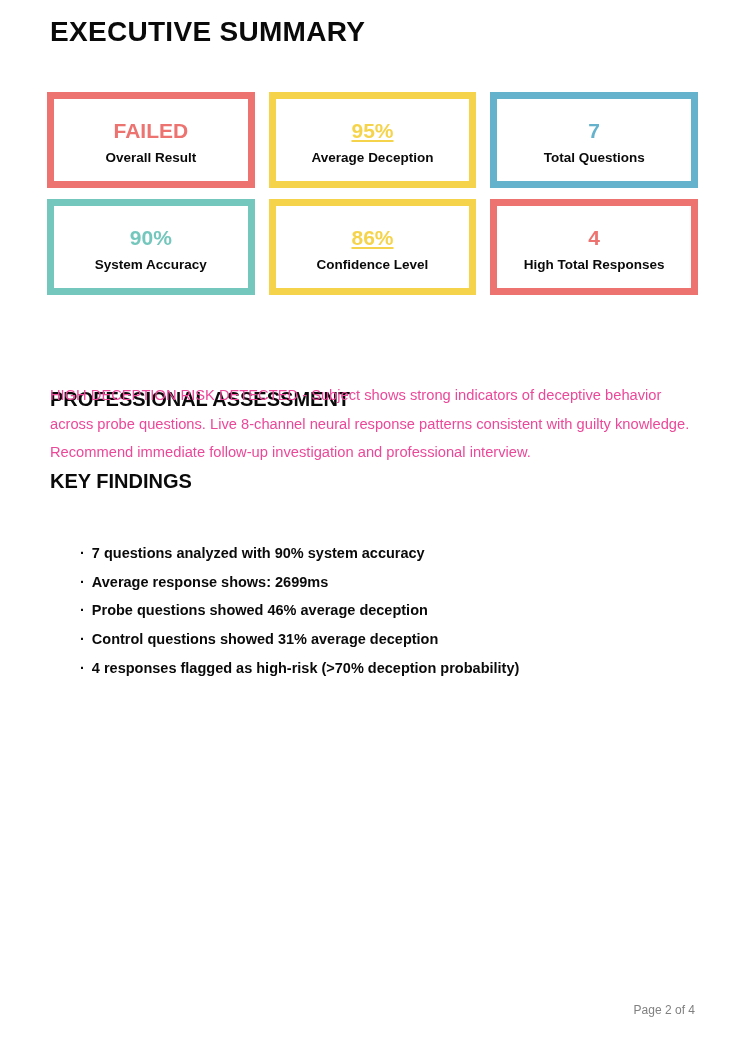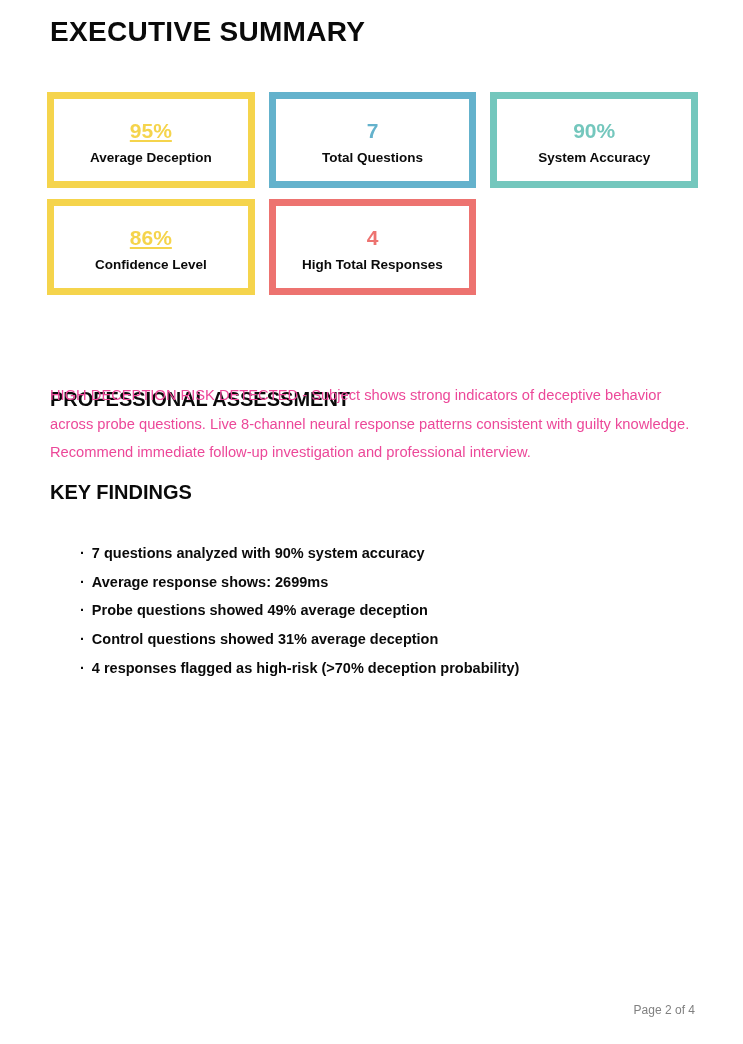--- a/index.html
+++ b/index.html
@@ -64,21 +64,21 @@
   .assessment-body {
     position: absolute;
     left: 50px;
     top: 381px;
     width: 646px;
     font-size: 14.7px;
     font-weight: 400;
     line-height: 28.5px;
     color: #ec4899;
   }
-  .heading-findings { top: 481px; }
+  .heading-findings { top: 470px; }
   .findings-list {
     position: absolute;
     left: 68px;
     top: 527px;
     margin: 12px;
     padding: 0;
     list-style: none;
   }
   .finding-item {
     font-size: 14.5px;
@@ -99,20 +99,24 @@
 </style>
 </head>
 <body>
 
 <div class="page">
 
   <div class="doc-title">EXECUTIVE SUMMARY</div>
 
   <div class="cards-grid">
 
+    <div class="stat-card c-red">
+      <div class="card-value">FAILED</div>
+      <div class="card-label">Overall Result</div>
+    </div>
 
     <div class="stat-card c-yellow">
       <div class="card-value">95%</div>
       <div class="card-label">Average Deception</div>
     </div>
 
     <div class="stat-card c-blue">
       <div class="card-value">7</div>
       <div class="card-label">Total Questions</div>
     </div>
@@ -136,20 +140,20 @@
 
   <div class="section-heading heading-assessment">PROFESSIONAL ASSESSMENT</div>
 
   <div class="assessment-body">HIGH DECEPTION RISK DETECTED - Subject shows strong indicators of deceptive behavior across probe questions. Live 8-channel neural response patterns consistent with guilty knowledge. Recommend immediate follow-up investigation and professional interview.</div>
 
   <div class="section-heading heading-findings">KEY FINDINGS</div>
 
   <ul class="findings-list">
     <li class="finding-item"><span class="bullet-marker">·</span><span>7 questions analyzed with 90% system accuracy</span></li>
     <li class="finding-item"><span class="bullet-marker">·</span><span>Average response shows: 2699ms</span></li>
-    <li class="finding-item"><span class="bullet-marker">·</span><span>Probe questions showed 49% average deception</span></li>
+    <li class="finding-item"><span class="bullet-marker">·</span><span>Probe questions showed 46% average deception</span></li>
     <li class="finding-item"><span class="bullet-marker">·</span><span>Control questions showed 31% average deception</span></li>
     <li class="finding-item"><span class="bullet-marker">·</span><span>4 responses flagged as high-risk (&gt;70% deception probability)</span></li>
   </ul>
 
   <div class="page-number">Page 2 of 4</div>
 
 </div>
 
 </body></html>

